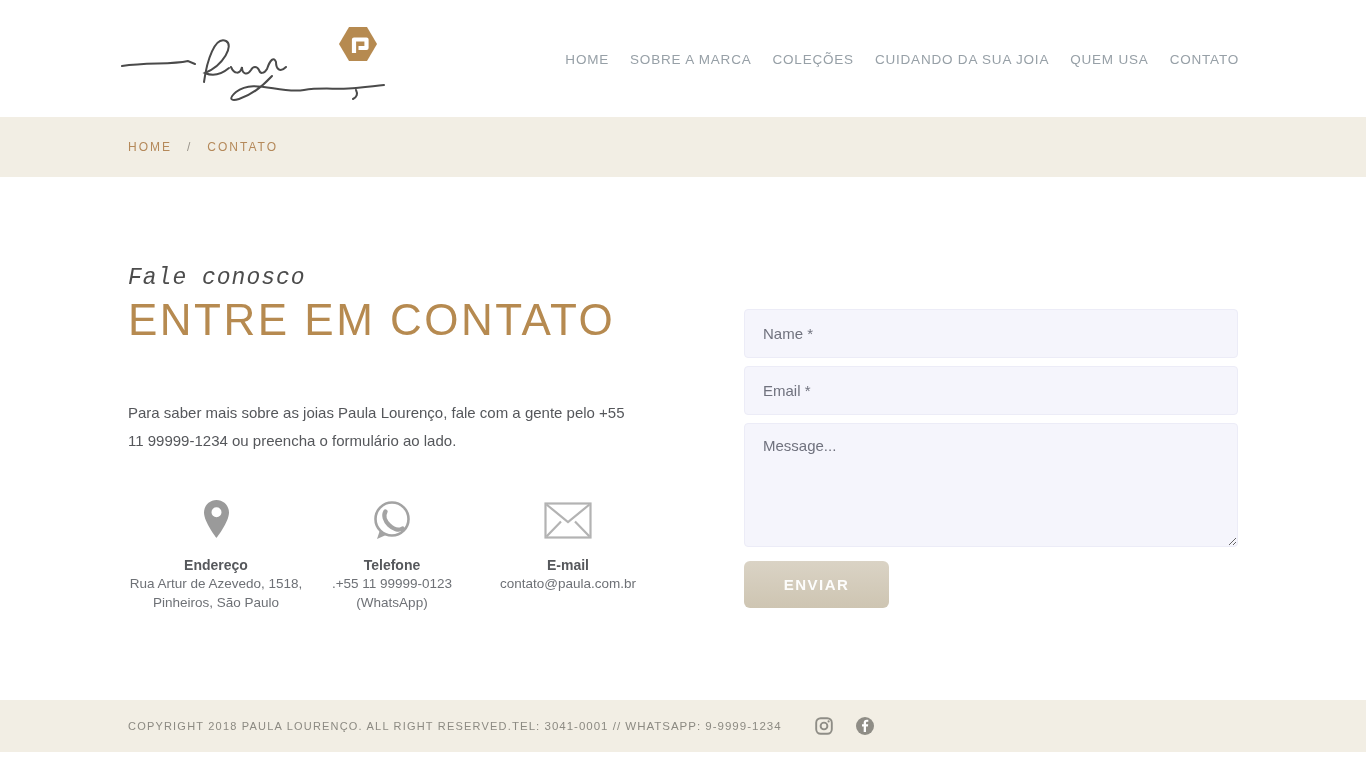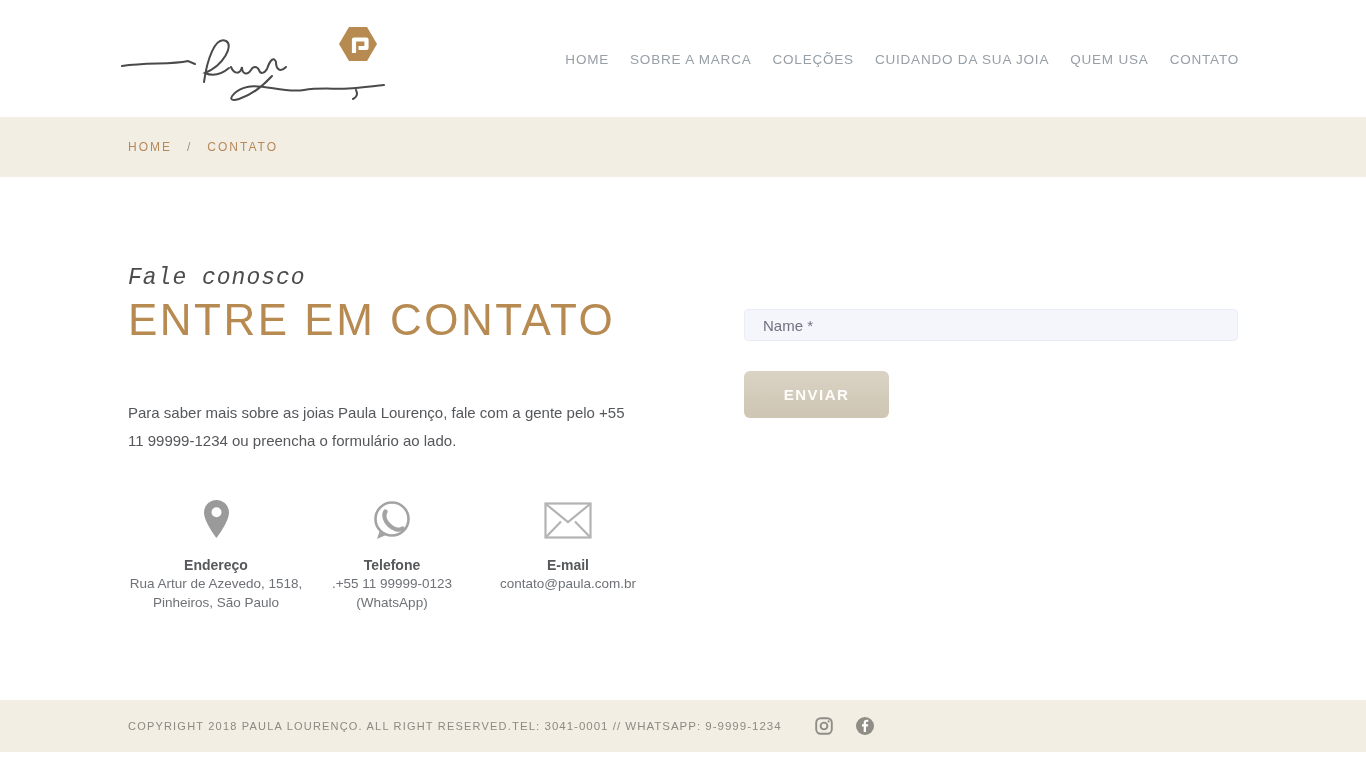--- a/index.html
+++ b/index.html
@@ -30,21 +30,21 @@
   .info-row { margin-top:44px; display:flex; width:528px; }
   .info-col { flex:1; text-align:center; }
   .info-icon { height:44px; display:flex; align-items:flex-start; justify-content:center; }
   .info-title { margin-top:14px; font-size:14px; font-weight:bold; color:#56585c; }
   .info-line { display:block; font-size:13.5px; color:#6e7176; line-height:17px; margin-top:2px; }
 
   
   .form-col { margin-left:auto; width:494px; margin-top:44px; }
   .field { display:block; width:100%; background:#f5f5fc; border:1px solid #ececf7; border-radius:4px; font-family:"Liberation Sans", sans-serif; font-size:15px; color:#55575b; outline:none; }
   .field::placeholder { color:#70727e; opacity:1; }
-  .field-input { height:32px; padding:0 18px; margin-bottom:30px; }
+  .field-input { height:49px; padding:0 18px; margin-bottom:8px; }
   .field-textarea { height:124px; padding:13px 18px; resize:both; margin-bottom:14px; }
   .submit-btn { width:145px; height:47px; border:none; border-radius:6px; background:linear-gradient(#dad3c5,#cec5b2); color:#fdfdfc; font-family:"Liberation Sans", sans-serif; font-size:15px; font-weight:bold; letter-spacing:1.5px; cursor:pointer; }
 
   
   .site-footer { height:52px; background:#f2eee4; display:flex; align-items:center; justify-content:flex-start; padding:0 128px; flex:0 0 auto; }
   .footer-left { font-size:11px; letter-spacing:1.2px; color:#8c8a82; text-transform:uppercase; }
   .footer-right { display:flex; align-items:center; gap:23px; }
   .footer-contact { font-size:11.5px; letter-spacing:1px; color:#8c8a82; text-transform:uppercase; margin-right:10px; }
   .social-icon { width:18px; height:18px; display:inline-flex; align-items:center; justify-content:center; cursor:pointer; }
   .bottom-strip { height:5px; background:#fff; flex:0 0 auto; }
@@ -133,20 +133,22 @@
           </div>
           <div class="info-title">E-mail</div>
           <span class="info-line">contato@paula.com.br</span>
         </div>
 
       </div>
     </div>
 
     <div class="form-col">
       <input type="text" class="field field-input" placeholder="Name *" style="">
+      <input type="text" class="field field-input" placeholder="Email *" style="">
+      <textarea class="field field-textarea" placeholder="Message..." style=""></textarea>
       <button type="button" class="submit-btn">ENVIAR</button>
     </div>
 
   </main>
 
   <footer class="site-footer">
     <div class="footer-left">COPYRIGHT  2018 PAULA LOURENÇO. ALL RIGHT RESERVED.</div>
     <div class="footer-right">
       <span class="footer-contact">TEL: 3041-0001  //  WHATSAPP: 9-9999-1234</span>
       <span class="social-icon">

